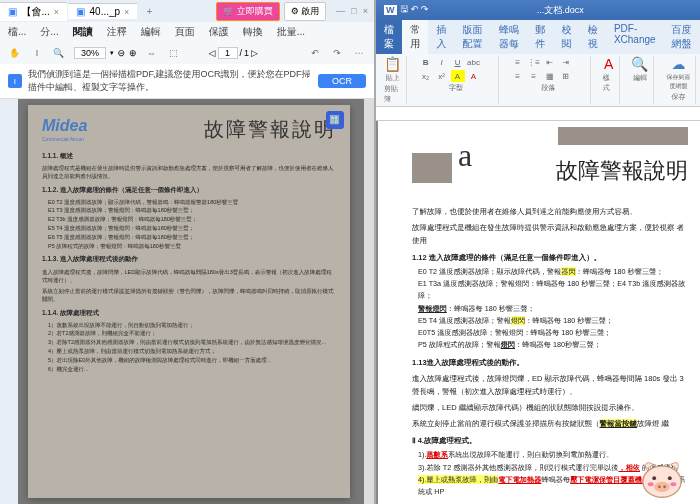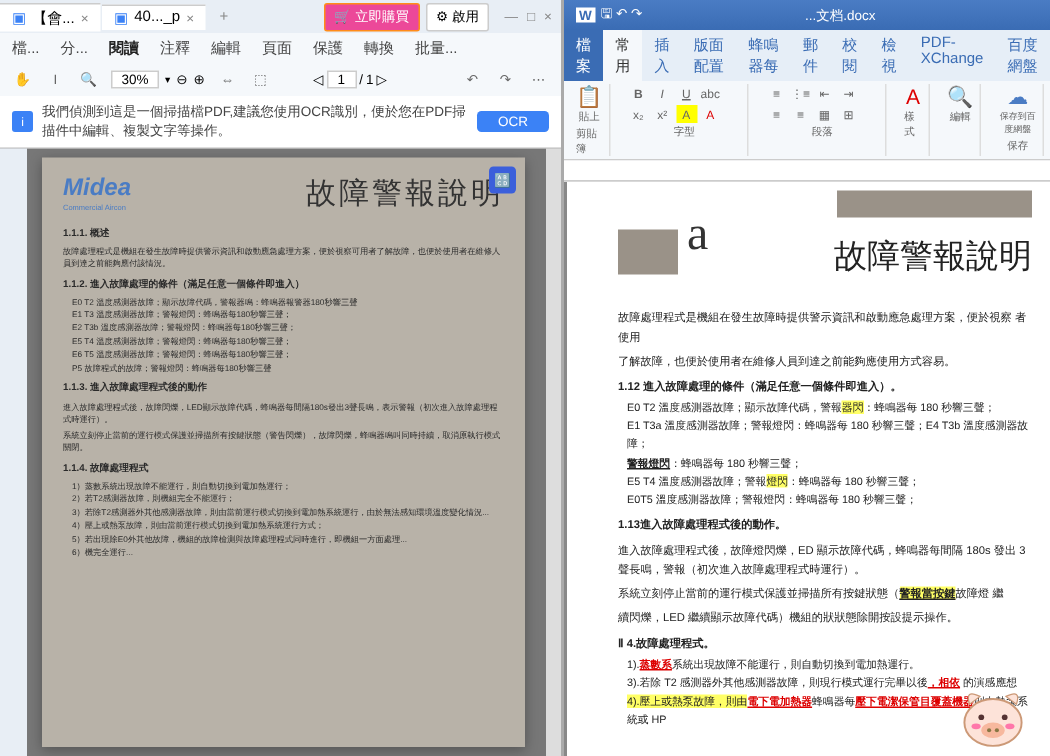--- a/index.html
+++ b/index.html
@@ -264,32 +264,33 @@
         <div class="big-header">
           <div style="display:flex;align-items:flex-end;gap:6px">
             <span class="big-img-placeholder"></span>
             <span class="big-a">a</span>
           </div>
           <div class="big-title-box">
             <span class="big-img-placeholder" style="width:130px;height:18px"></span>
             <div class="big-title">故障警報說明</div>
           </div>
         </div>
+        <div class="wp-para">了解故障，也便於使用者在維修人員到達之前能夠應使用方式容易。</div>
         <div class="wp-para">故障處理程式是機組在發生故障時提供警示資訊和啟動應急處理方案，便於視察 者 使用</div>
-        <div class="wp-para">了解故障，也便於使用者在維修人員到達之前能夠應使用方式容易。</div>
         <div class="wp-sec">1.12 進入故障處理的條件（滿足任意一個條件即進入）。</div>
         <div class="wp-item"><span>E0 T2 溫度感測器故障；顯示故障代碼，警報</span><span class="hl-y">器閃</span><span>：蜂鳴器每 180 秒響三聲；</span></div>
         <div class="wp-item">E1 T3a 溫度感測器故障；警報燈閃：蜂鳴器每 180 秒響三聲；E4 T3b 溫度感測器故障；</div>
         <div class="wp-item"><span class="ul">警報燈閃</span><span>：蜂鳴器每 180 秒響三聲；</span></div>
         <div class="wp-item"><span>E5 T4 溫度感測器故障；警報</span><span class="hl-y">燈閃</span><span>：蜂鳴器每 180 秒響三聲；</span></div>
         <div class="wp-item">E0T5 溫度感測器故障；警報燈閃：蜂鳴器每 180 秒響三聲；</div>
+        <div class="wp-item"><span>P5    故障程式的故障；警報</span><span class="ul">燈閃</span><span>：蜂鳴器每 180秒響三聲；</span></div>
         <div class="wp-sec">1.13進入故障處理程式後的動作。</div>
         <div class="wp-para">進入故障處理程式後，故障燈閃爍，ED 顯示故障代碼，蜂鳴器每間隔 180s 發出 3 聲長鳴，警報（初次進入故障處理程式時運行）。</div>
+        <div class="wp-para">續閃爍，LED 繼續顯示故障代碼）機組的狀狀態除開按設提示操作。</div>
         <div class="wp-para"><span>系統立刻停止當前的運行模式保護並掃描所有按鍵狀態（</span><span class="hl-y ul">警報當按鍵</span><span>故障燈 繼</span></div>
-        <div class="wp-para">續閃爍，LED 繼續顯示故障代碼）機組的狀狀態除開按設提示操作。</div>
         <div class="wp-sec">Ⅱ 4.故障處理程式。</div>
         <div class="wp-item"><span>1).</span><span class="hl-r ul">蒸數系</span><span>系統出現故障不能運行，則自動切換到電加熱運行。</span></div>
         <div class="wp-item"><span>3).若除 T2 感測器外其他感測器故障，則現行模式運行完畢以後</span><span class="hl-r ul">，相依</span><span> 的演感應想</span></div>
         <div class="wp-item"><span class="hl-y">4).壓上或熱泵故障，則由</span><span class="hl-r ul">電下電加熱器</span><span>蜂鳴器每</span><span class="hl-r ul">壓下電潔保管目覆蓋機器</span><span>則由熱泵系統或 HP</span></div>
 
       </div>
     </div>
   </div>
 </div>
 

